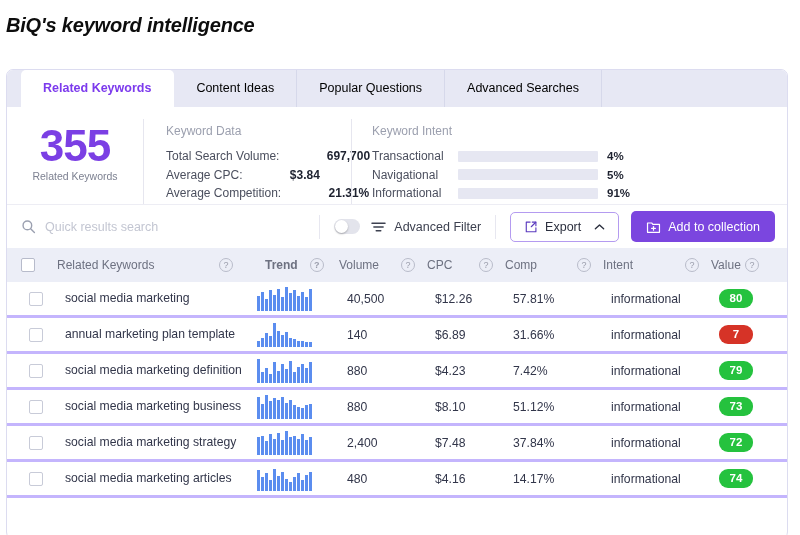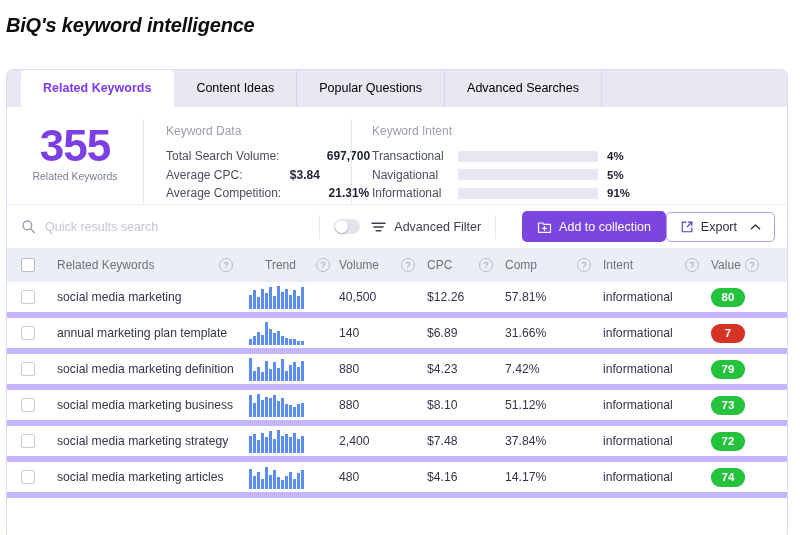--- a/index.html
+++ b/index.html
@@ -177,35 +177,36 @@
     align-items: center;
     height: 34px;
     background: #eceef7;
     font-size: 12px;
     color: #6d7181;
   }
   .tr {
     display: flex;
     align-items: center;
     min-height: 36px;
-    border-bottom: 6px solid #c4b5fd;
+    border-bottom: 3px solid #c4b5fd;
     font-size: 12.2px;
     color: #32364a;
+    justify-content: center;
   }
   .c-check   { width: 42px; display: flex; justify-content: center; flex: none; }
   .c-kw      { width: 200px; flex: none; padding-right: 8px; line-height: 15px; }
   .c-trend   { width: 90px; flex: none; }
   .c-vol     { width: 88px; flex: none; }
   .c-cpc     { width: 78px; flex: none; }
   .c-comp    { width: 98px; flex: none; }
   .c-intent  { width: 108px; flex: none; }
   .c-val     { width: 60px; flex: none; }
 
   .thead .c-kw    { padding-left: 8px; }
-  .thead .c-trend { display: flex; justify-content: flex-start; padding-left: 16px; gap: 20px; align-items:center;}
+  .thead .c-trend { display: flex; justify-content: flex-start; padding-left: 16px; gap: 12px; align-items:center;font-weight:bold;}
   .thead .c-vol,
   .thead .c-cpc,
   .thead .c-comp,
   .thead .c-intent,
   .thead .c-val  { display: flex; align-items: center; justify-content: space-between; padding-right: 12px; }
   .thead .c-kw   { display: flex; align-items: center; justify-content: space-between; padding-right: 16px; }
 
   .tbody .c-kw   { padding-left: 8px; }
 
   .qmark {
@@ -319,47 +320,47 @@
         <svg width="15" height="12" viewBox="0 0 16 12" stroke="#3d4150" stroke-width="1.4" stroke-linecap="round">
           <line x1="1" y1="2" x2="15" y2="2"></line>
             <line x1="3" y1="6" x2="13" y2="6"></line>
             <line x1="5.5" y1="10" x2="10.5" y2="10"></line>
         </svg>
       </span>
       <span>Advanced Filter</span>
     </div>
 
     <div class="divider-v"></div>
-
-    <div class="btn btn-add">
-      <span>
-        <svg width="15" height="14" viewBox="0 0 16 15" fill="none" stroke="#ffffff" stroke-width="1.3" stroke-linejoin="round">
-          <path d="M1.6 3.2h4.4l1.3 1.6h7.1v8.4H1.6z"></path>
-            <line x1="8" y1="7" x2="8" y2="11" stroke-linecap="round"></line>
-          <line x1="6" y1="9" x2="10" y2="9" stroke-linecap="round"></line>
-        </svg>
-      </span>
-      <span>Add to collection</span>
-    </div>
 
     <div class="btn btn-export">
       <span>
         <svg width="14" height="14" viewBox="0 0 16 16" fill="none" stroke="#5b3bbf" stroke-width="1.3" stroke-linecap="round" stroke-linejoin="round">
           <path d="M7 2.4H2.6v11h11V9"></path>
             <path d="M9.4 2.4h4.2v4.2"></path>
             <line x1="8.3" y1="7.7" x2="13.4" y2="2.6"></line>
         </svg>
       </span>
       <span>Export</span>
       <span style="margin-left:6px">
         <svg width="11" height="8" viewBox="0 0 12 8" fill="none" stroke="#2b2f3e" stroke-width="1.5" stroke-linecap="round" stroke-linejoin="round">
           <polyline points="1.5,6 6,1.8 10.5,6"></polyline>
         </svg>
       </span>
     </div>
+
+    <div class="btn btn-add">
+      <span>
+        <svg width="15" height="14" viewBox="0 0 16 15" fill="none" stroke="#ffffff" stroke-width="1.3" stroke-linejoin="round">
+          <path d="M1.6 3.2h4.4l1.3 1.6h7.1v8.4H1.6z"></path>
+            <line x1="8" y1="7" x2="8" y2="11" stroke-linecap="round"></line>
+          <line x1="6" y1="9" x2="10" y2="9" stroke-linecap="round"></line>
+        </svg>
+      </span>
+      <span>Add to collection</span>
+    </div>
   </div>
 
   <div class="thead">
     <div class="c-check">
       <span class="cbox"></span>
     </div>
     <div class="c-kw">
       <span>Related Keywords</span>
       <span class="qmark">?</span>
     </div>

